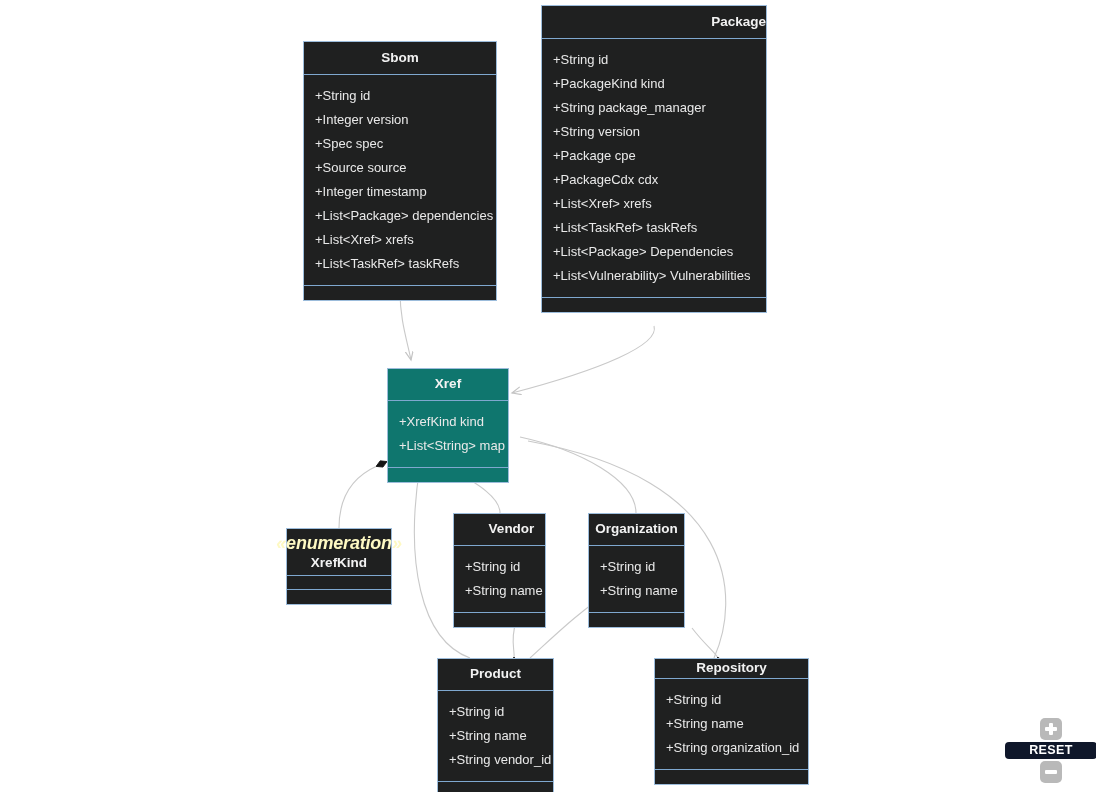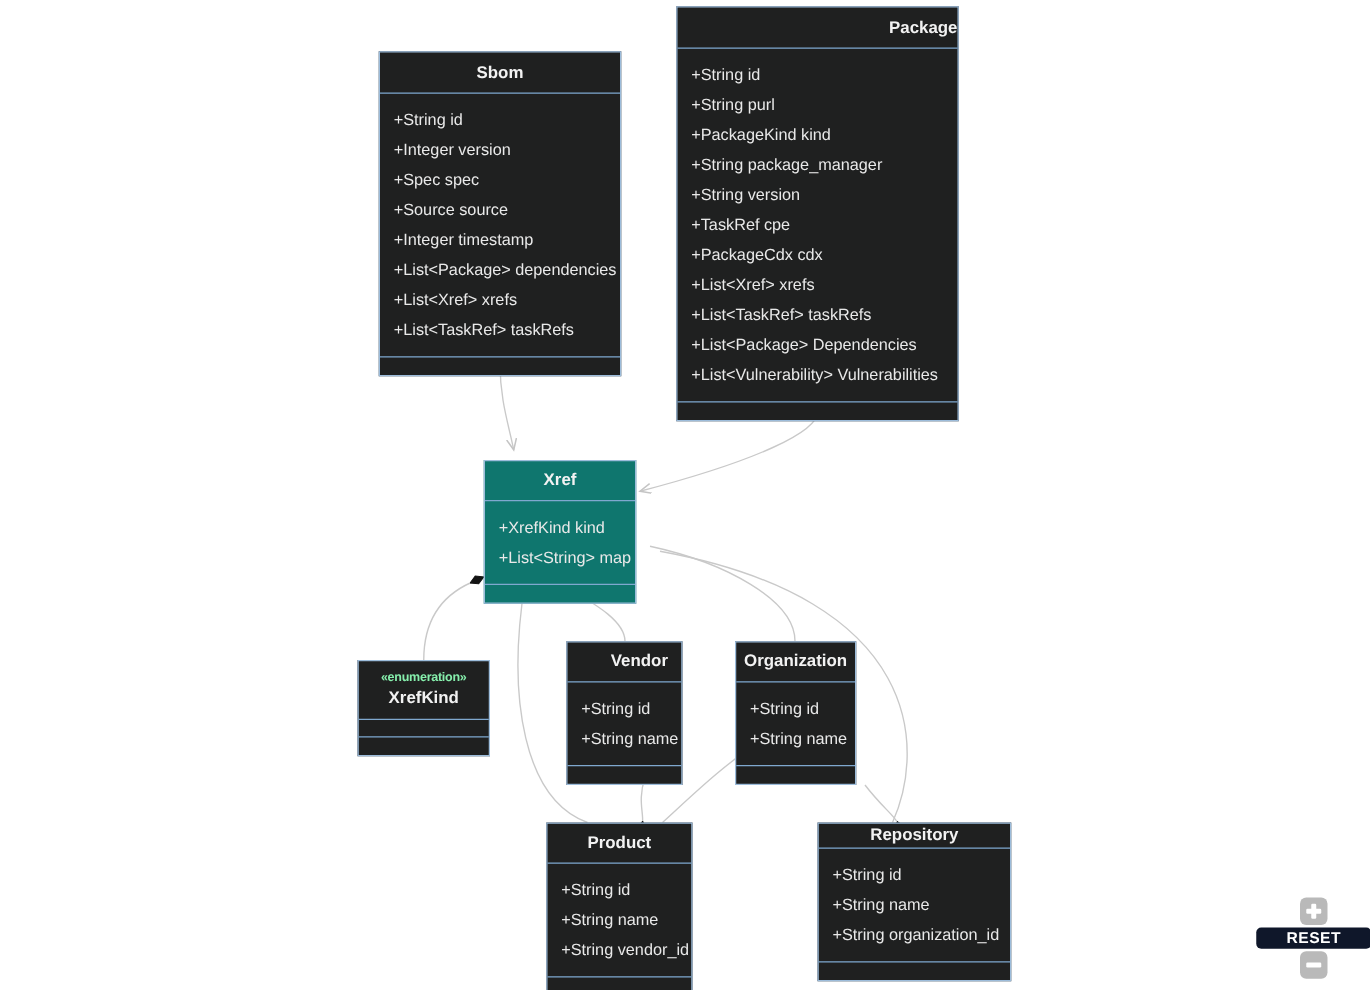--- a/index.html
+++ b/index.html
@@ -44,23 +44,24 @@
     color: #f2f2f2;
     border-bottom: 1px solid #7fa8cf;
     display: flex;
     flex-direction: column;
     align-items: center;
     justify-content: center;
     line-height: 1.25;
   }
   .uml-stereotype {
     font-weight: bold;
-    font-size: 10px;
-    color: #86efac;
+    font-size: 18px;
+    color: #fef9c3;
     letter-spacing: -0.2px;
+    font-style: italic;
   }
   .uml-attrs {
     box-sizing: border-box;
     border-bottom: 1px solid #7fa8cf;
     padding: 9px 11px 9px 11px;
   }
   .uml-attr {
     font-size: 13px;
     line-height: 24px;
     color: #e9e9e9;
@@ -169,25 +170,24 @@
           <div class="uml-attr">+List&lt;TaskRef&gt; taskRefs</div>
         </div>
         <div class="uml-methods"></div>
       </div>
       <div class="uml-class" style="left: 541px; top: 5px; width: 226px; background: rgb(31, 32, 32); border-color: rgb(156, 188, 219);">
         <div class="uml-title" style="height: 33px; align-items: flex-end;">
           <div>Package</div>
         </div>
         <div class="uml-attrs">
           <div class="uml-attr">+String id</div>
-          <div class="uml-attr">+String purl</div>
           <div class="uml-attr">+PackageKind kind</div>
           <div class="uml-attr">+String package_manager</div>
           <div class="uml-attr">+String version</div>
-          <div class="uml-attr">+TaskRef cpe</div>
+          <div class="uml-attr">+Package cpe</div>
           <div class="uml-attr">+PackageCdx cdx</div>
           <div class="uml-attr">+List&lt;Xref&gt; xrefs</div>
           <div class="uml-attr">+List&lt;TaskRef&gt; taskRefs</div>
           <div class="uml-attr">+List&lt;Package&gt; Dependencies</div>
           <div class="uml-attr">+List&lt;Vulnerability&gt; Vulnerabilities</div>
         </div>
         <div class="uml-methods"></div>
       </div>
       <div class="uml-class" style="left: 387px; top: 368px; width: 122px; background: #0f766e; border-color: rgb(156, 188, 219);">
         <div class="uml-title" style="height: 32px;">

